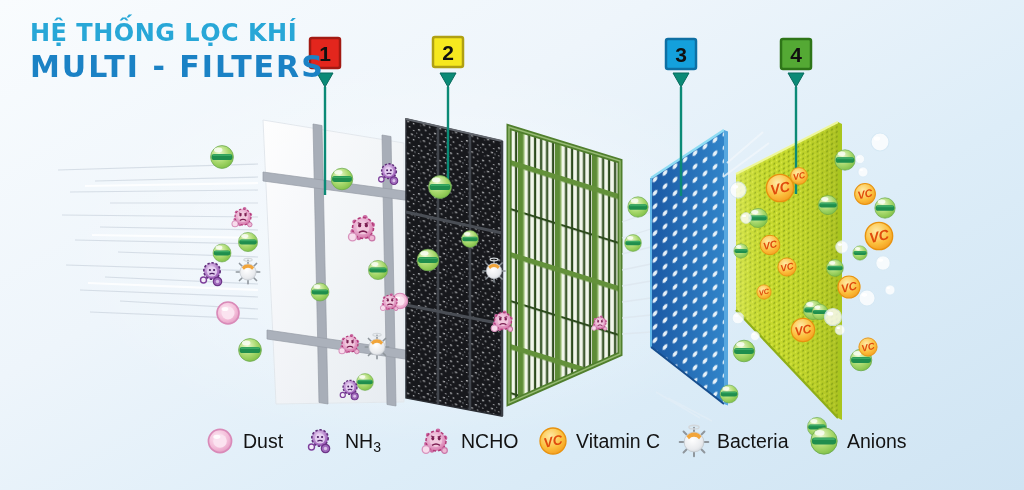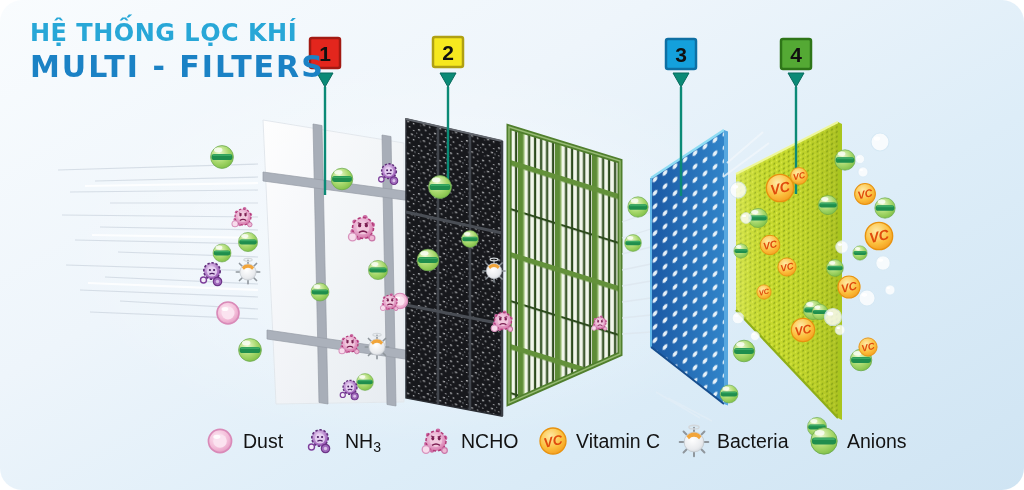--- a/index.html
+++ b/index.html
@@ -1,20 +1,19 @@
 <!DOCTYPE html>
 <html><head>
 <meta charset="utf-8">
 <style>
   html,body{margin:0;padding:0;}
   .stage{
     position:relative;width:1024px;height:490px;overflow:hidden;
     background:linear-gradient(150deg,#f9fcfe 0%,#eef5fb 35%,#ddedf8 65%,#cfe4f3 100%);
     font-family:"Liberation Sans",sans-serif;
-    border-radius:22px;
   }
   .stage svg{position:absolute;left:0;top:0;}
   .title{position:absolute;left:30px;top:20px;z-index:5;line-height:1.15;}
   .title .t1{
     font-family:"DejaVu Sans","Liberation Sans",sans-serif;
     font-size:24px;font-weight:bold;color:#28a7d7;letter-spacing:.5px;
   }
   .title .t2{
     font-family:"DejaVu Sans","Liberation Sans",sans-serif;
     font-size:30px;font-weight:bold;color:#1b82c5;letter-spacing:2px;margin-top:2px;

